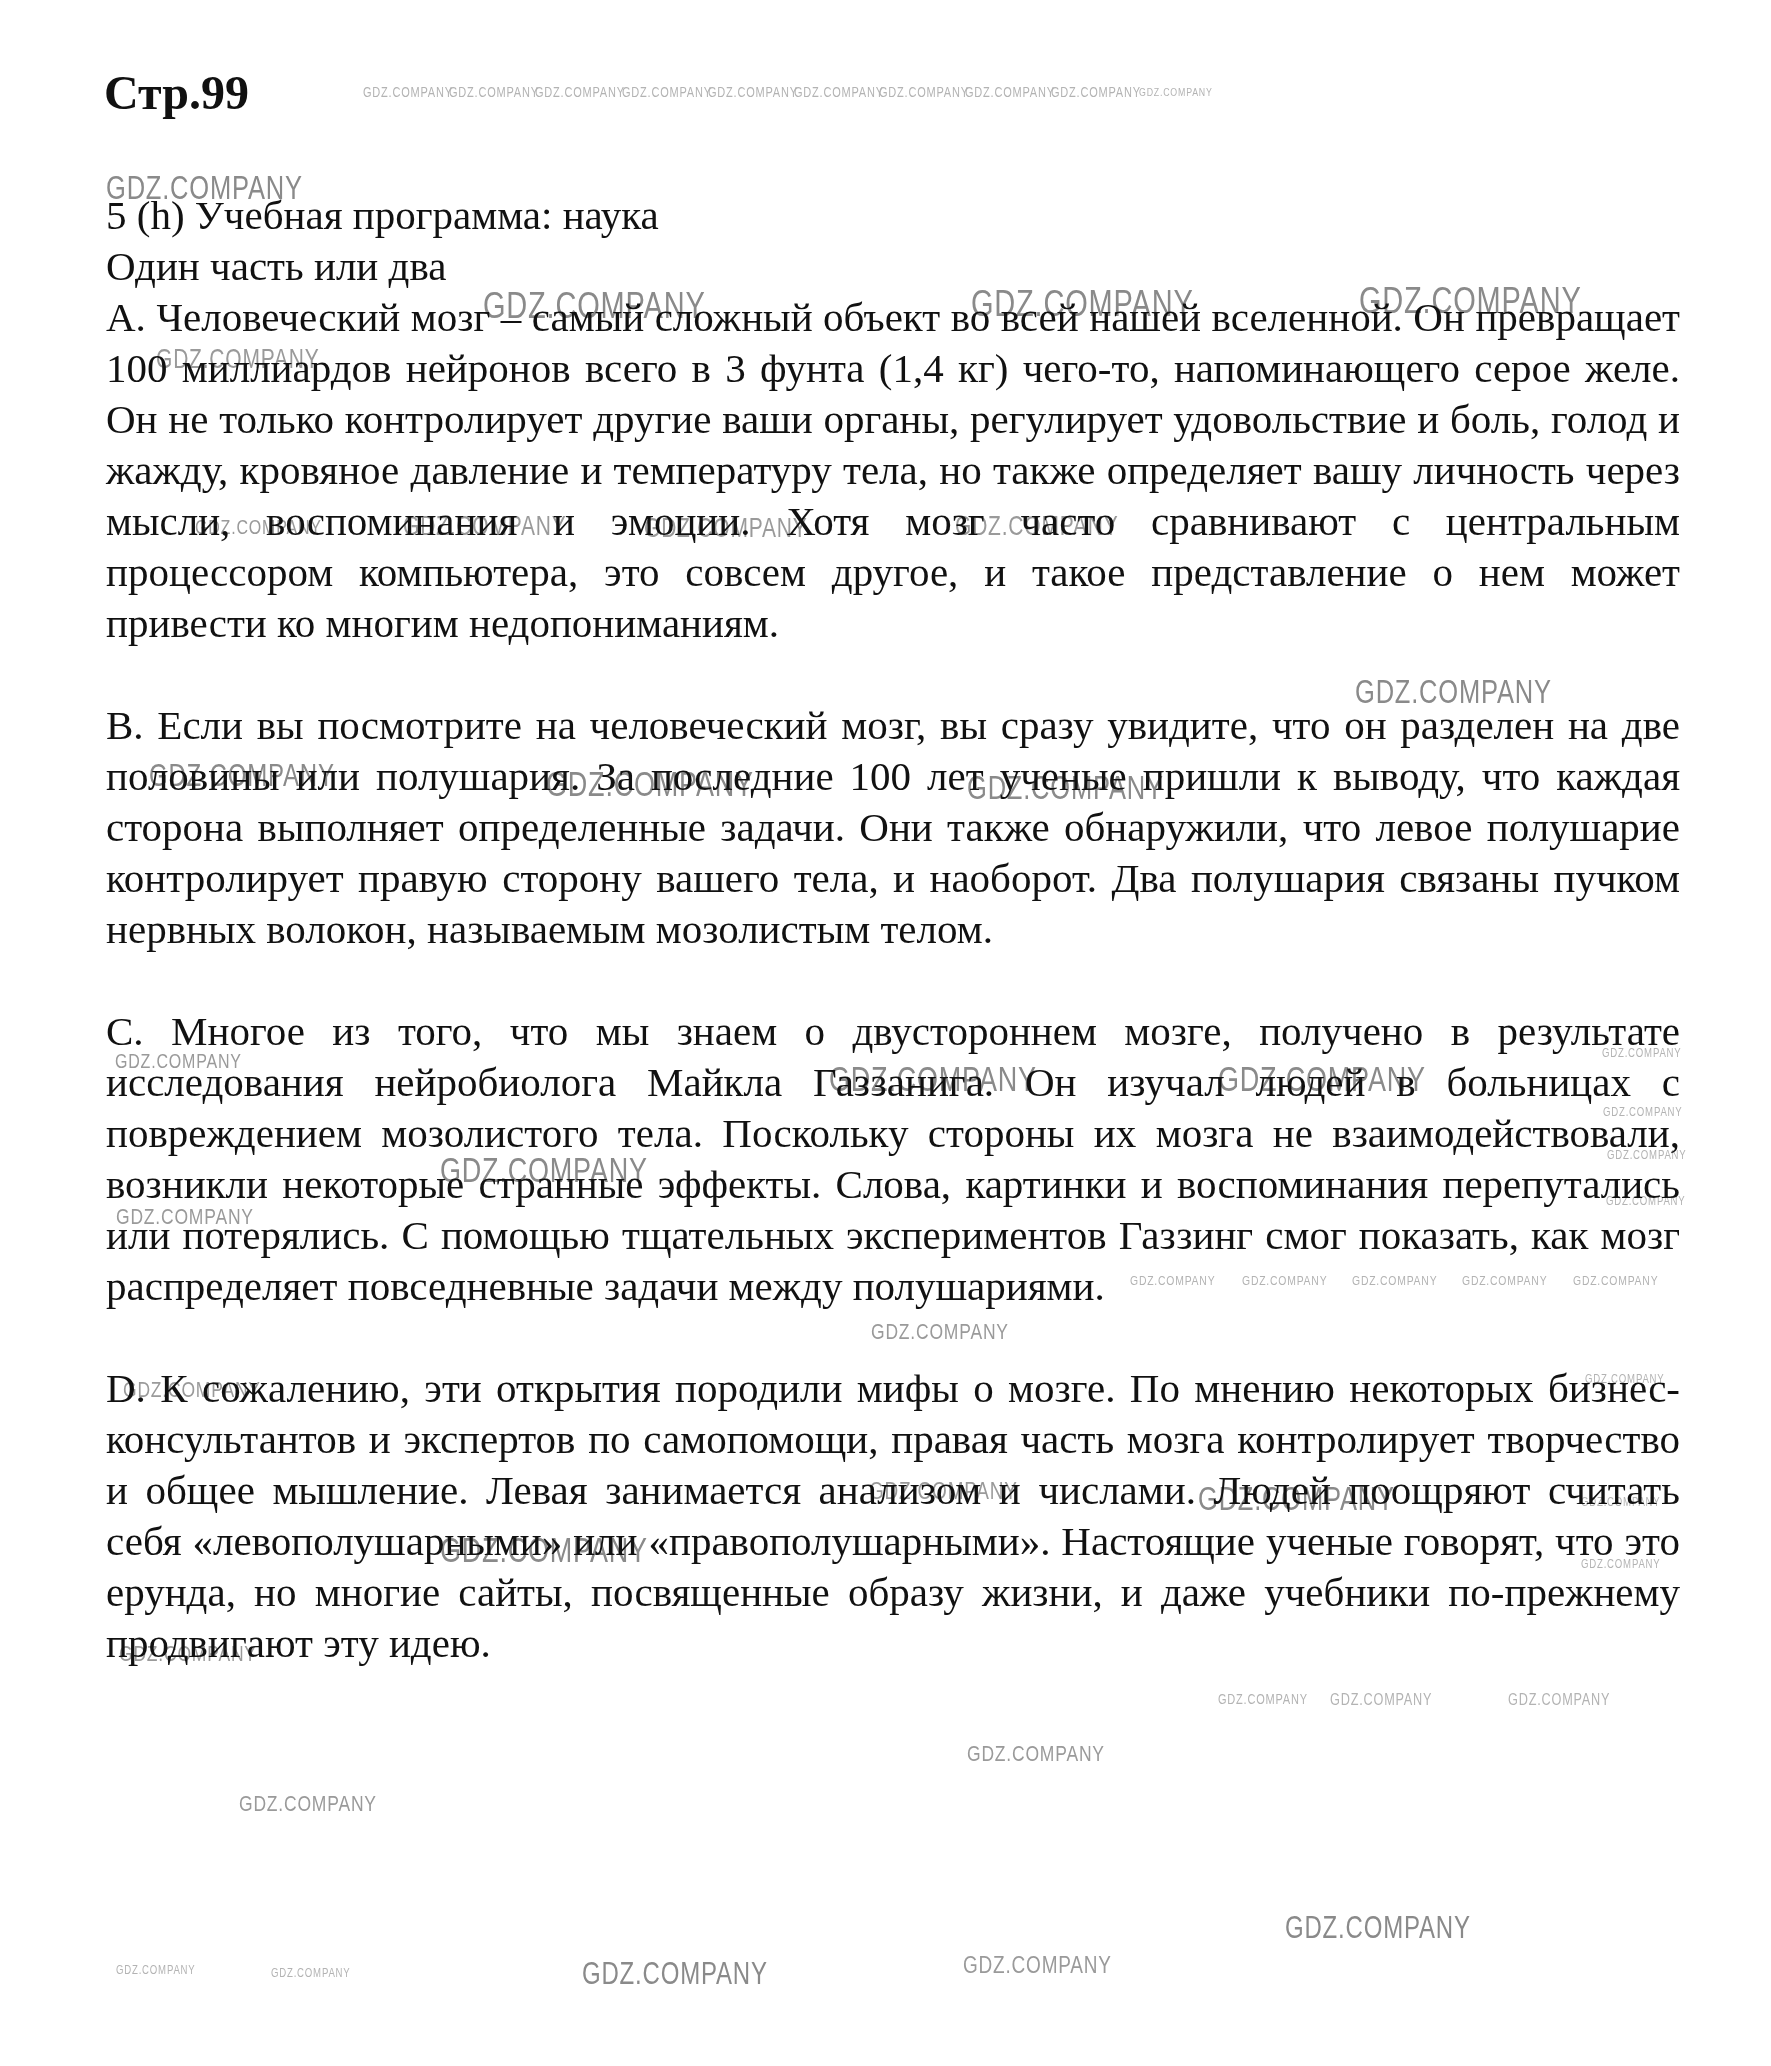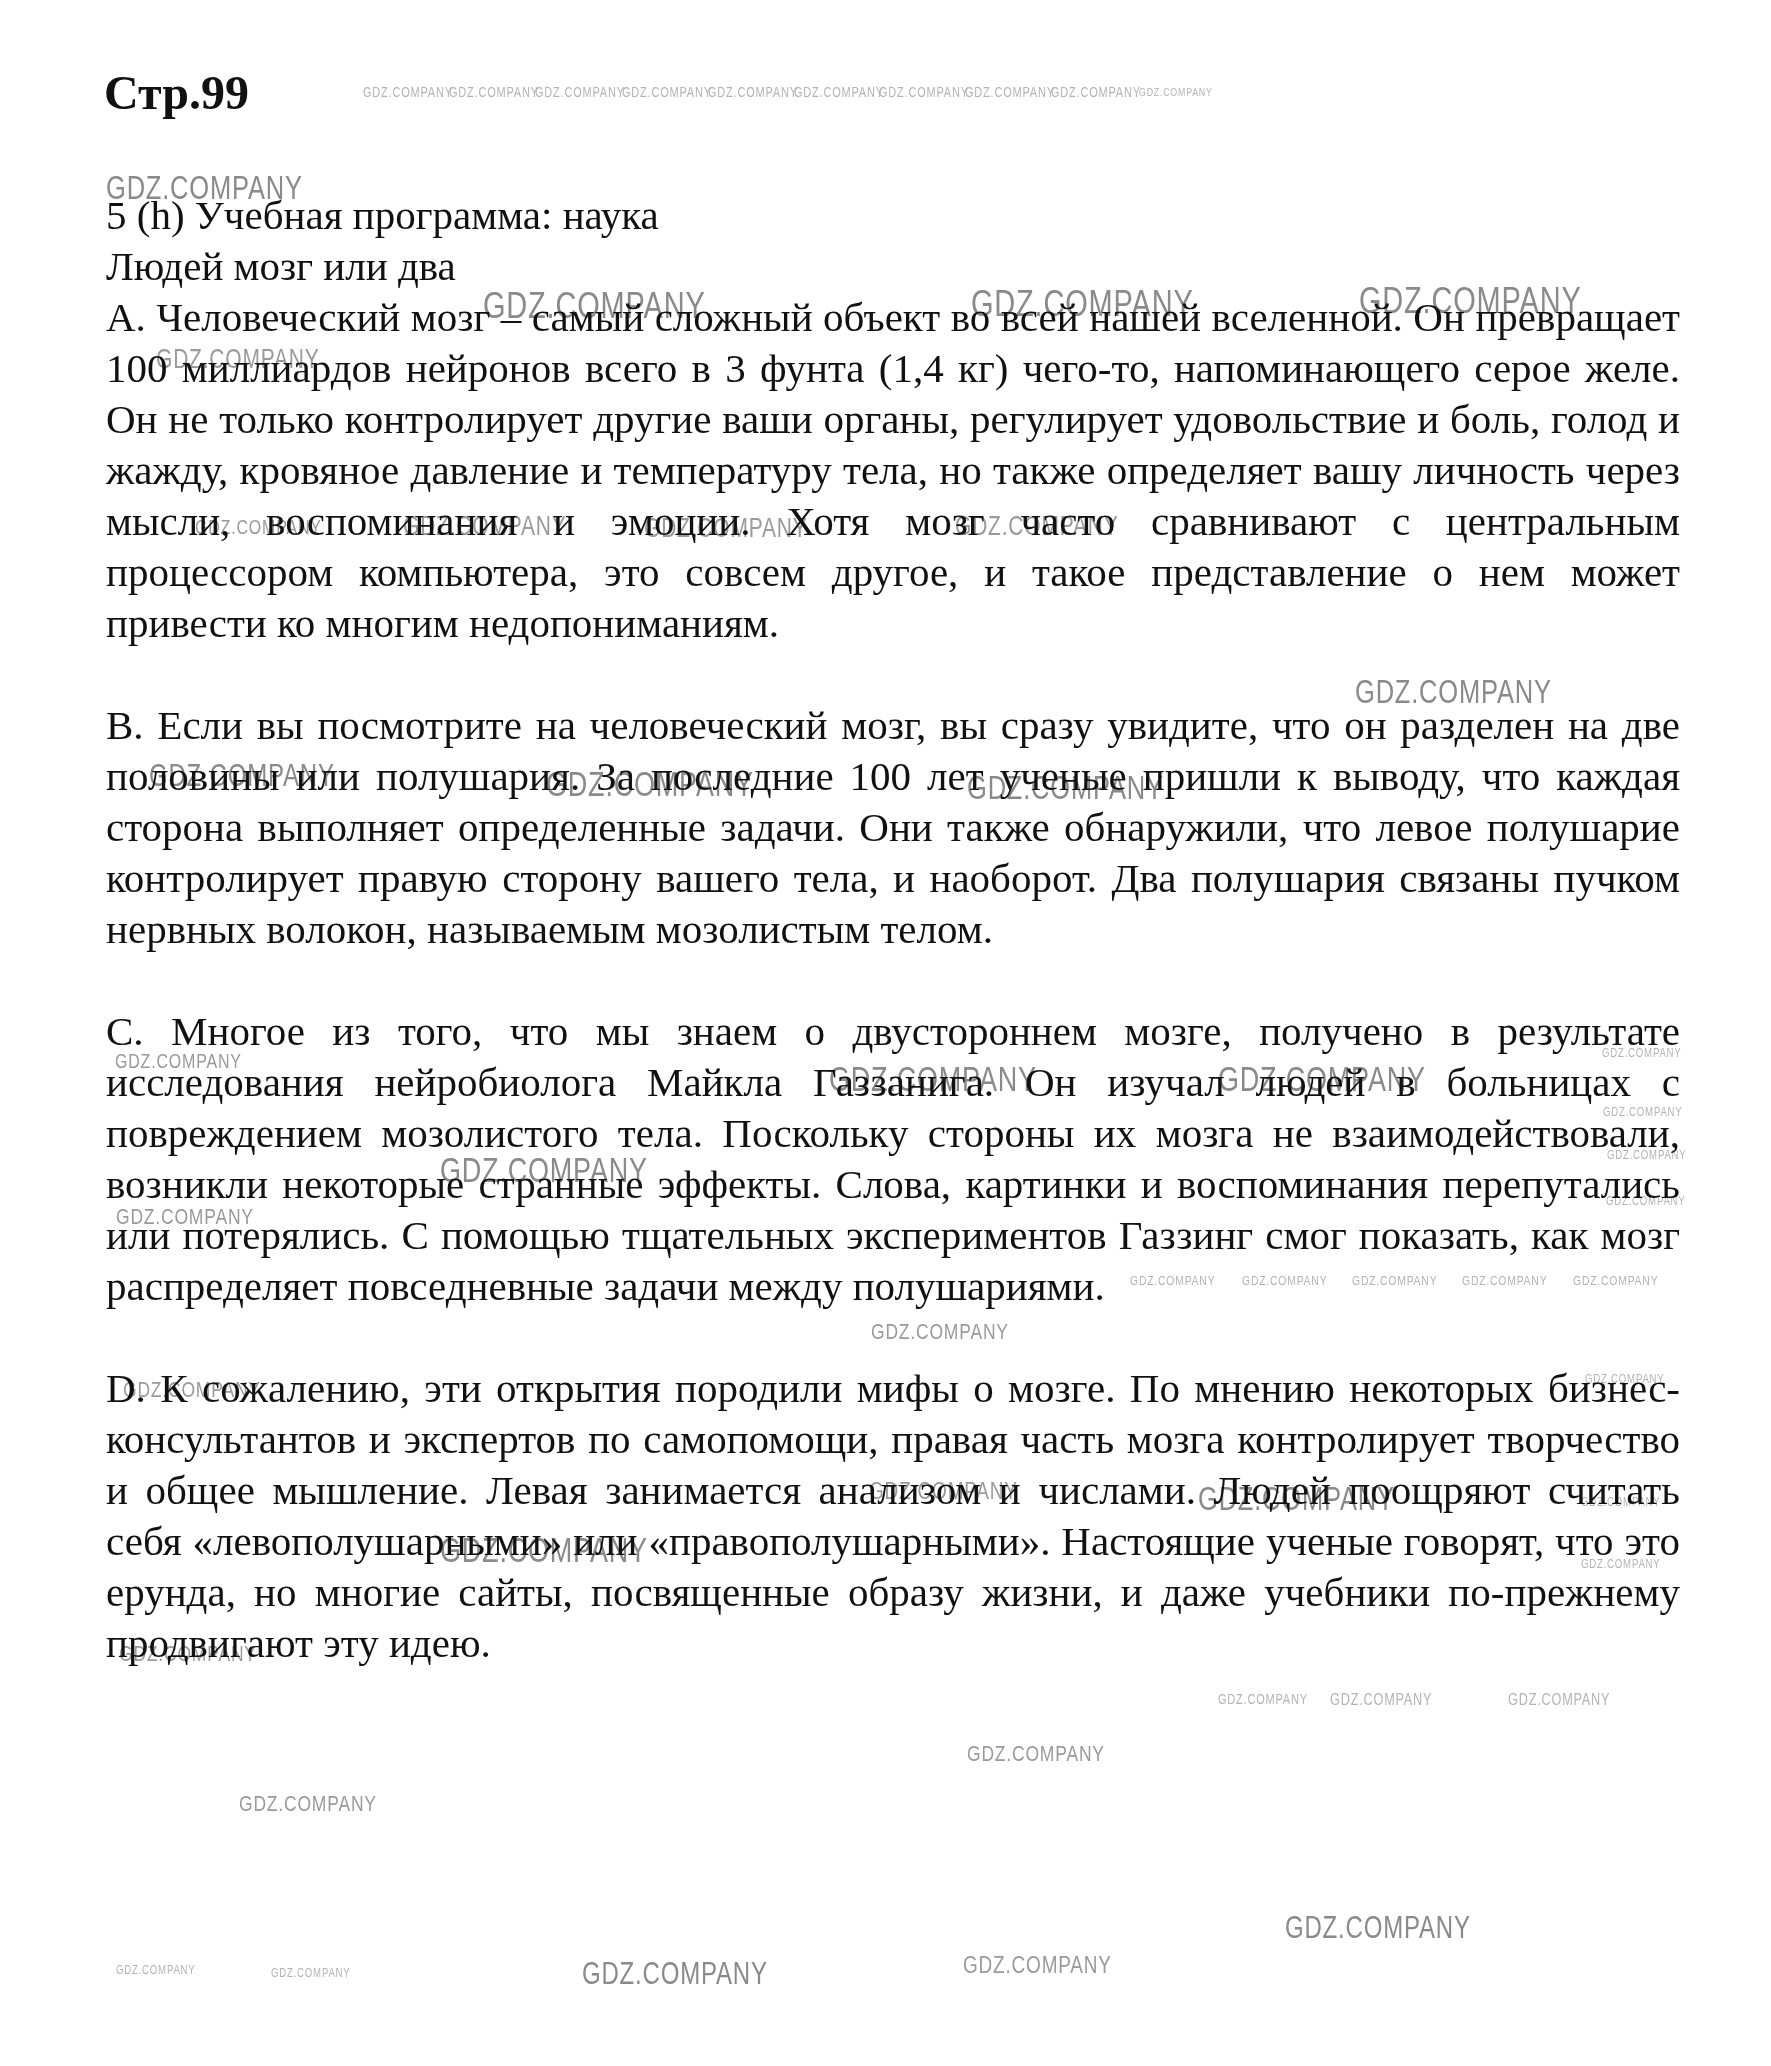--- a/index.html
+++ b/index.html
@@ -105,21 +105,21 @@
   <div class="wm" style="left:967px;top:1740px;font-size:17.5px">GDZ.COMPANY</div>
   <div class="wm" style="left:239px;top:1790px;font-size:17.5px">GDZ.COMPANY</div>
   <div class="wm wm-dark" style="left:1285px;top:1909px;font-size:24px">GDZ.COMPANY</div>
   <div class="wm wm-dark" style="left:582px;top:1955px;font-size:24px">GDZ.COMPANY</div>
   <div class="wm" style="left:963px;top:1951px;font-size:19px">GDZ.COMPANY</div>
   <div class="wm wm-light" style="left:116px;top:1962px;font-size:9.6px">GDZ.COMPANY</div>
   <div class="wm wm-light" style="left:271px;top:1965px;font-size:9.6px">GDZ.COMPANY</div>
 
   <div class="content">
     <p class="doc-title">5 (h) Учебная программа: наука</p>
-    <p class="doc-subtitle">Людей мозг или два</p>
+    <p class="doc-subtitle">Один часть или два</p>
     <p class="para first">А. Человеческий мозг – самый сложный объект во всей нашей вселенной. Он превращает 100 миллиардов нейронов всего в 3 фунта (1,4 кг) чего-то, напоминающего серое желе. Он не только контролирует другие ваши органы, регулирует удовольствие и боль, голод и жажду, кровяное давление и температуру тела, но также определяет вашу личность через мысли, воспоминания и эмоции. Хотя мозг часто сравнивают с центральным процессором компьютера, это совсем другое, и такое представление о нем может привести ко многим недопониманиям.</p>
     <p class="para">В. Если вы посмотрите на человеческий мозг, вы сразу увидите, что он разделен на две половины или полушария. За последние 100 лет ученые пришли к выводу, что каждая сторона выполняет определенные задачи. Они также обнаружили, что левое полушарие контролирует правую сторону вашего тела, и наоборот. Два полушария связаны пучком нервных волокон, называемым мозолистым телом.</p>
     <p class="para">С. Многое из того, что мы знаем о двустороннем мозге, получено в результате исследования нейробиолога Майкла Газзанига. Он изучал людей в больницах с повреждением мозолистого тела. Поскольку стороны их мозга не взаимодействовали, возникли некоторые странные эффекты. Слова, картинки и воспоминания перепутались или потерялись. С помощью тщательных экспериментов Газзинг смог показать, как мозг распределяет повседневные задачи между полушариями.</p>
     <p class="para">D. К сожалению, эти открытия породили мифы о мозге. По мнению некоторых бизнес-консультантов и экспертов по самопомощи, правая часть мозга контролирует творчество и общее мышление. Левая занимается анализом и числами. Людей поощряют считать себя «левополушарными» или «правополушарными». Настоящие ученые говорят, что это ерунда, но многие сайты, посвященные образу жизни, и даже учебники по-прежнему продвигают эту идею.</p>
   </div>
 
 </div>
 
 
 </body></html>

